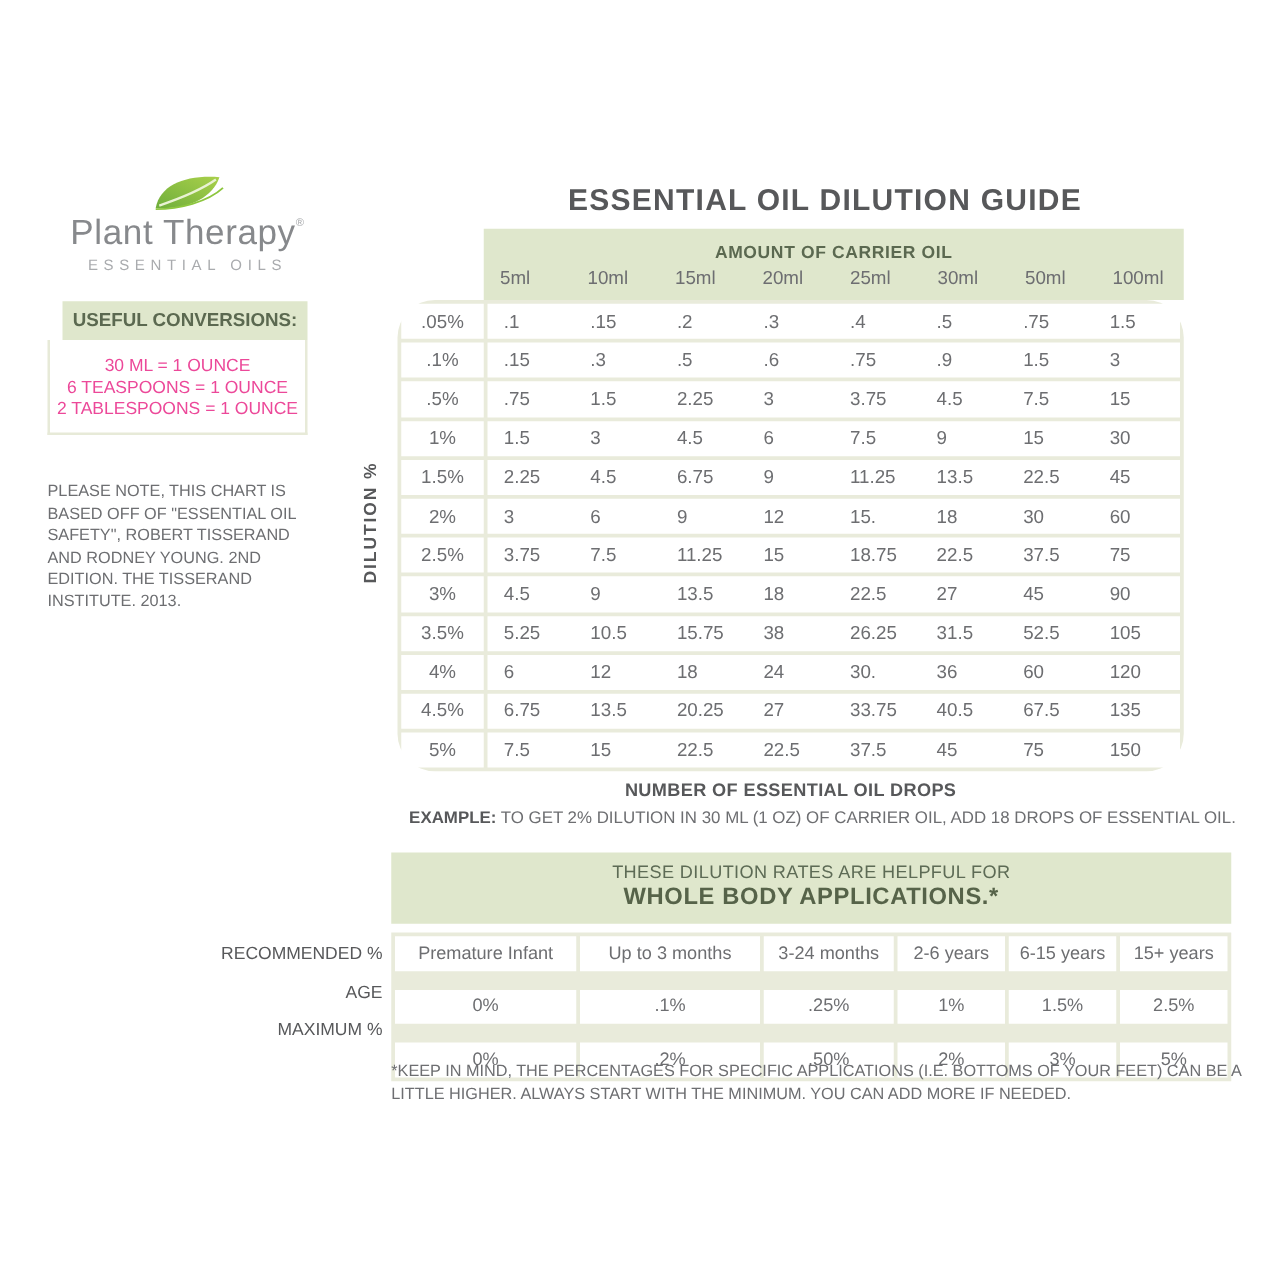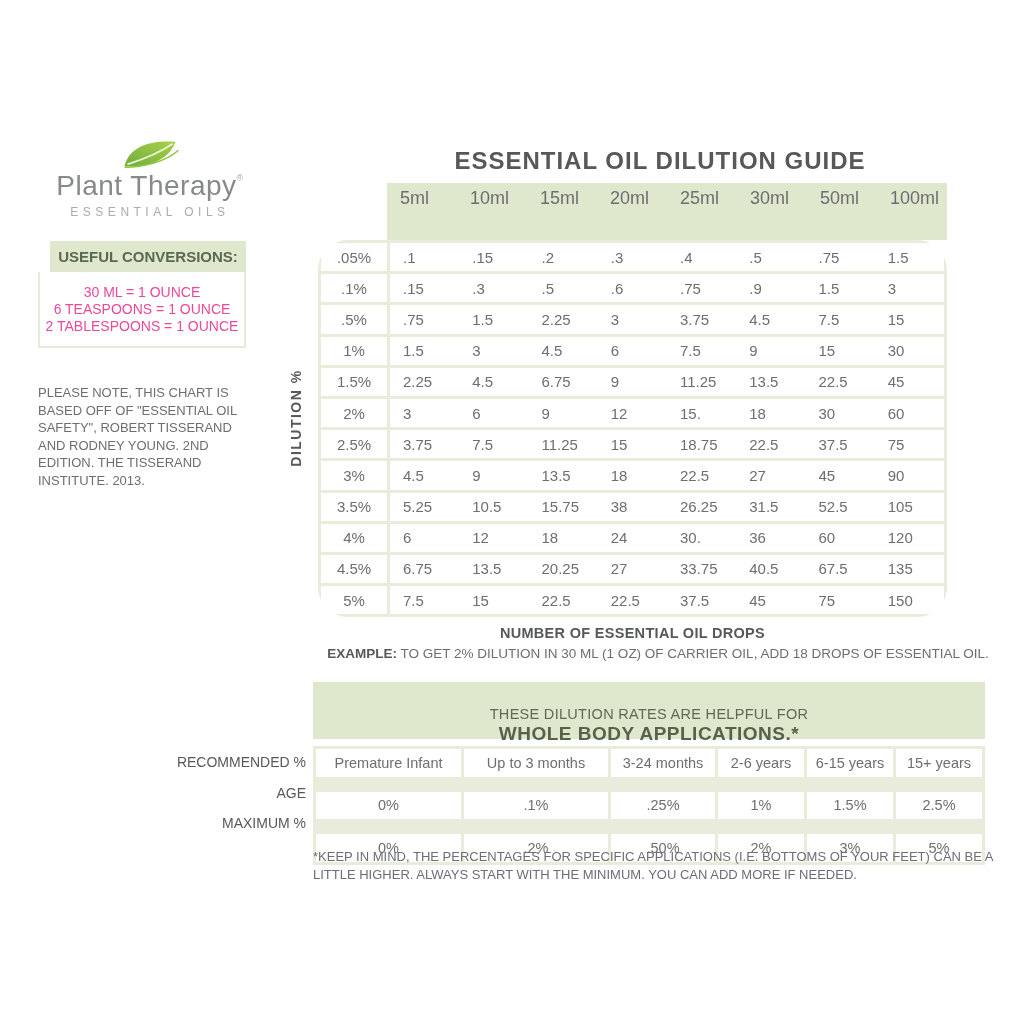--- a/index.html
+++ b/index.html
@@ -32,41 +32,41 @@
 
   
   .dilution-axis { position:absolute; left:288px; top:498px; width:160px; text-align:center;
                    transform:rotate(-90deg); transform-origin:left top;
                    font-size:14px; font-weight:700; letter-spacing:1.5px; color:#57585a; }
   .carrier-header { position:absolute; left:387px; top:183px; width:560px; height:57px;
                     background:#dfe7cc; }
   .carrier-title { text-align:center; padding-top:10px; font-size:14px; font-weight:700;
                    color:#5b6950; letter-spacing:0.5px; }
   .carrier-cols { display:grid; grid-template-columns:repeat(8,1fr); margin-top:5px; }
-  .ccol { padding-left:13px; font-size:18px; color:#6d6e71; }
+  .ccol { padding-left:13px; font-size:15px; color:#6d6e71; }
 
   .rows-box { position:absolute; left:318px; top:240px; width:629px; background:#e9ebdb;
               padding:3px; display:flex; flex-direction:column; gap:3px;border-radius:30px; }
   .trow { display:flex; gap:3px; height:28.2px; }
   .pct { width:66px; background:#fff; display:flex; align-items:center; justify-content:center;
          font-size:15px; color:#6d6e71; }
   .vals { flex:1; background:#fff; display:grid; grid-template-columns:repeat(8,1fr);
           align-items:center; }
   .vcell { padding-left:13px; font-size:15px; color:#6d6e71; }
 
   .drops-title { position:absolute; left:318px; top:625px; width:629px; text-align:center;
                  font-size:14.5px; font-weight:700; color:#57585a; letter-spacing:0.3px; }
   .example-line { position:absolute; left:305px; top:646px; width:706px; text-align:center;
                   font-size:13.5px; color:#6d6e71; }
   .example-line b { color:#57585a; }
 
   
   .apps-header { position:absolute; left:313px; top:682px; width:672px; height:57px;
                  background:#dfe7cc; text-align:center; }
-  .bh1 { padding-top:24px; font-size:14.5px; color:#5d6b55; letter-spacing:0.3px; }
+  .bh1 { padding-top:8px; font-size:14.5px; color:#5d6b55; letter-spacing:0.3px; }
   .bh2 { margin-top:1px; font-size:19px; font-weight:700; color:#566349; letter-spacing:0.5px; }
 
   .age-labels { position:absolute; left:138px; top:746px; width:168px; padding-top:3px;
                 display:flex; flex-direction:column; gap:3px; }
   .age-label { height:27.5px; line-height:27.5px; text-align:right; font-size:14px; color:#57585a; }
 
   .age-grid { position:absolute; left:313px; top:746px; width:672px; background:#e9ebdb;
               padding:3px; }
   .agrow { display:grid; grid-template-columns:145px 144px 104px 86px 86px 86px; gap:3px;
            margin-bottom:15px; }
@@ -109,20 +109,21 @@
         <div class="conv-line">6 TEASPOONS = 1 OUNCE</div>
         <div class="conv-line">2 TABLESPOONS = 1 OUNCE</div>
       </div>
   </div>
 
   <div class="note">PLEASE NOTE, THIS CHART IS BASED OFF OF "ESSENTIAL OIL SAFETY", ROBERT TISSERAND AND RODNEY YOUNG. 2ND EDITION. THE TISSERAND INSTITUTE. 2013.</div>
 
   <div class="dilution-axis">DILUTION %</div>
 
   <div class="carrier-header">
+    <div class="carrier-title">AMOUNT OF CARRIER OIL</div>
     <div class="carrier-cols">
         <div class="ccol">5ml</div>
         <div class="ccol">10ml</div>
         <div class="ccol">15ml</div>
         <div class="ccol">20ml</div>
         <div class="ccol">25ml</div>
         <div class="ccol">30ml</div>
         <div class="ccol">50ml</div>
         <div class="ccol">100ml</div>
       </div>

